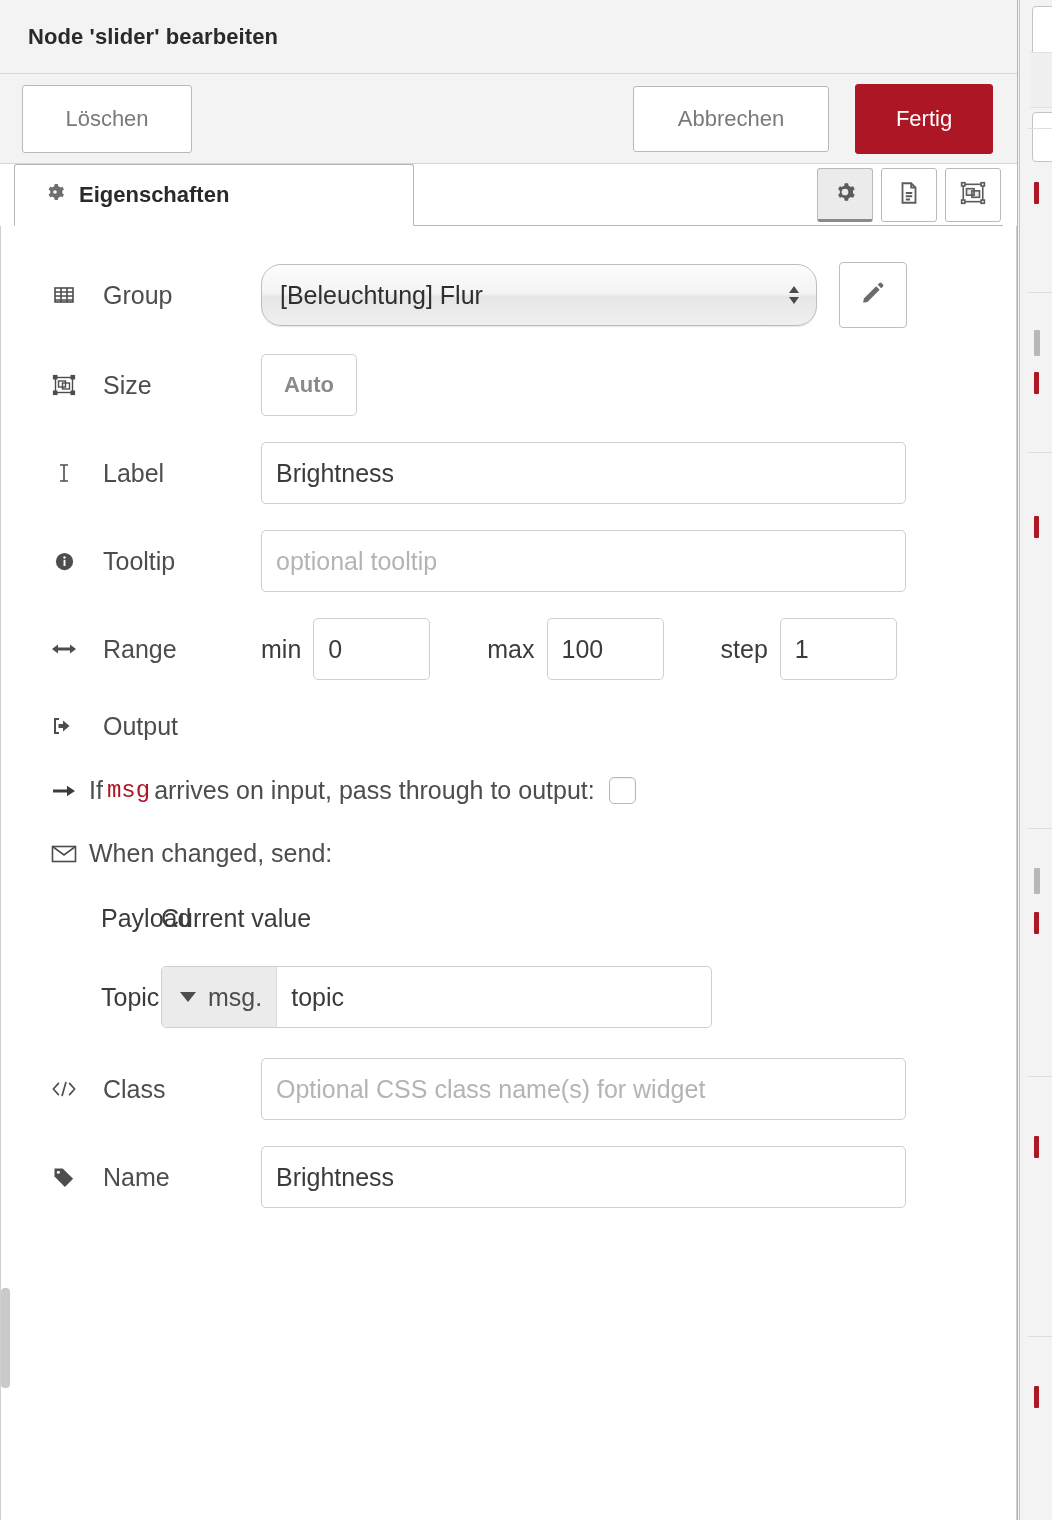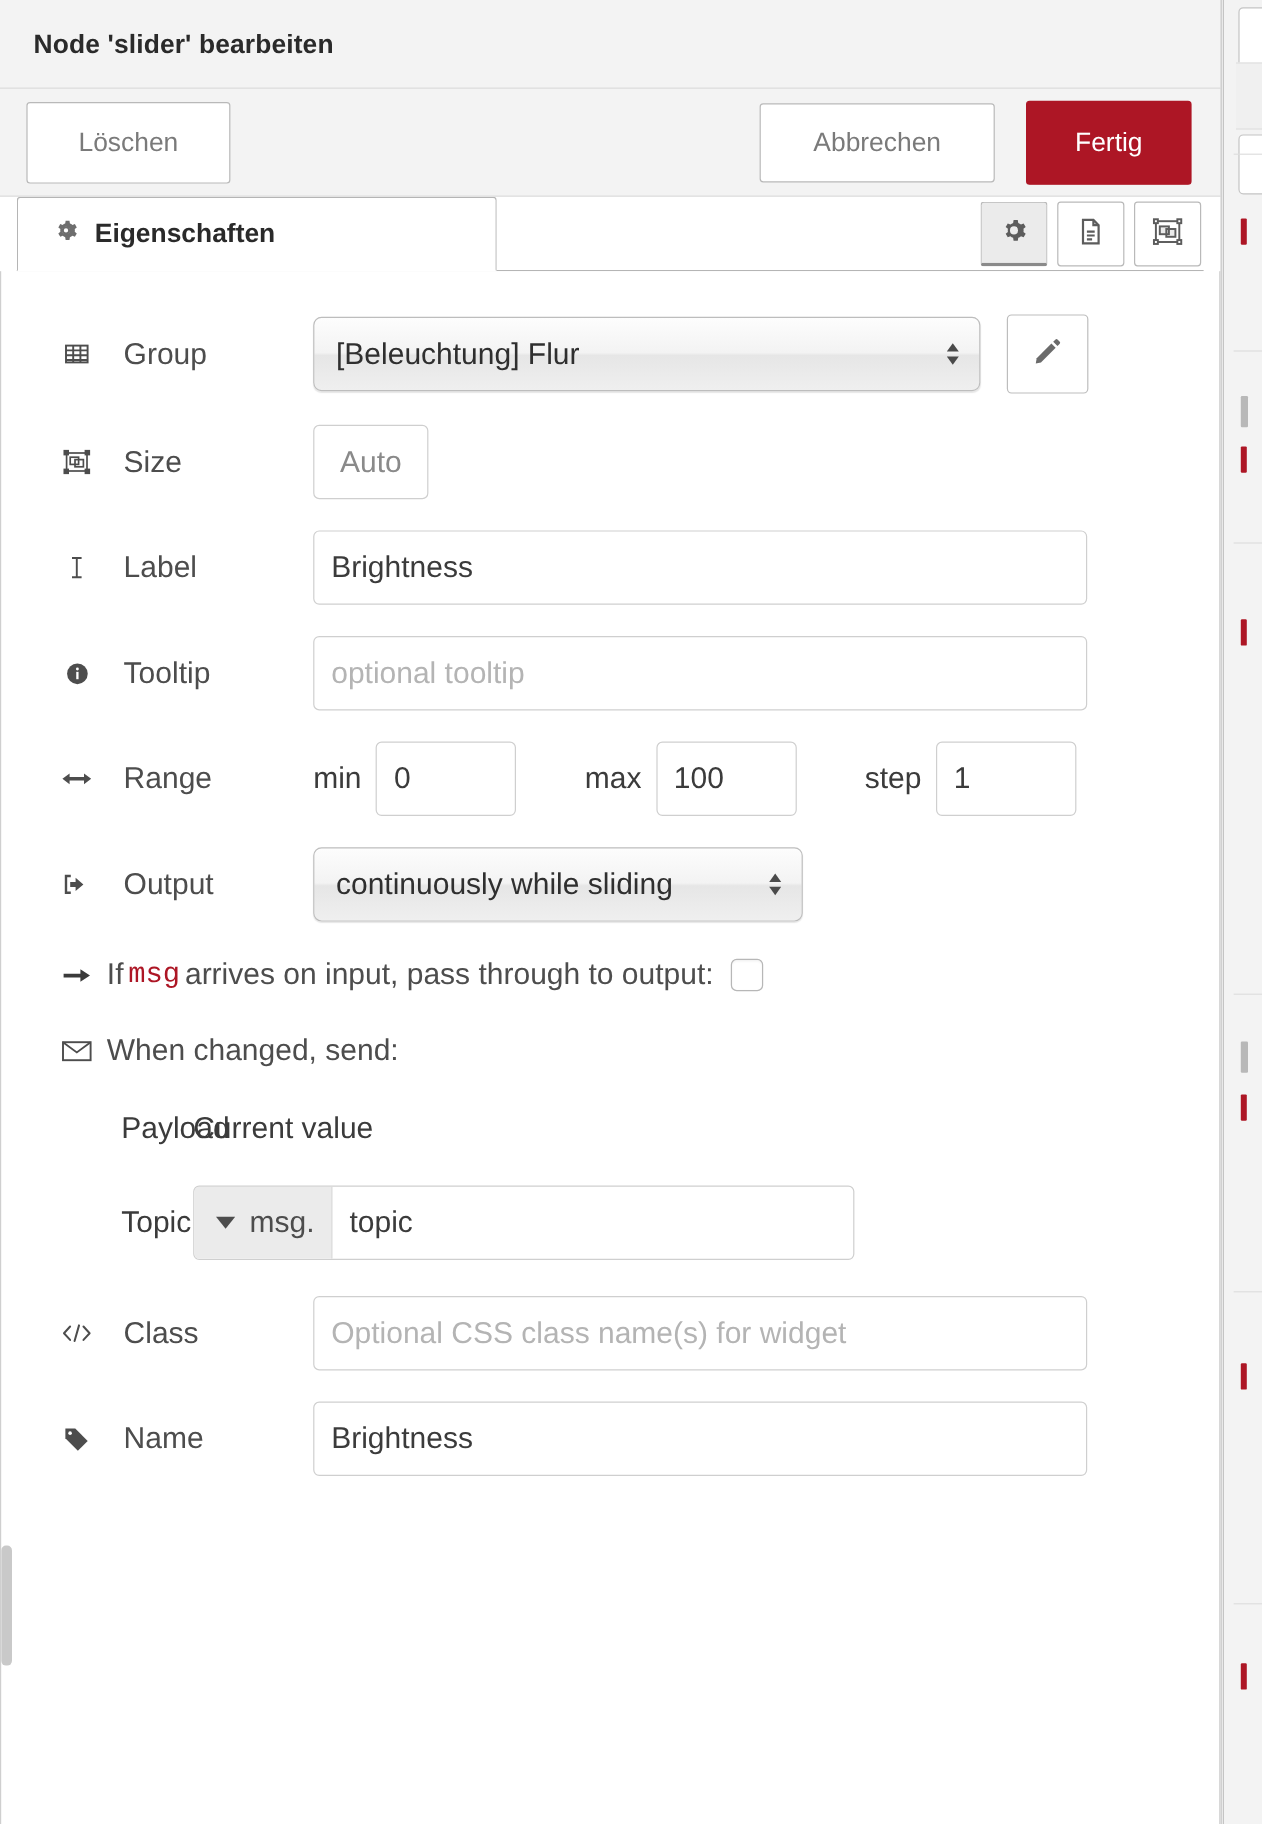--- a/index.html
+++ b/index.html
@@ -170,21 +170,21 @@
 
   .w-wide  { width: 645px; }
   .w-num   { width: 117px; }
 
   
   .sel {
     position: relative;
     display: inline-flex; align-items: center;
     height: 62px;
     border: 1px solid #bdbdbd;
-    border-radius: 7px;
+    border-radius: 20px;
     background: linear-gradient(#fdfdfd 0%, #f3f3f3 48%, #e6e6e6 52%, #efefef 100%);
     box-shadow: 0 1px 1px rgba(0,0,0,.10);
     padding: 0 44px 0 18px;
     font-size: 25px; color: #2f2f2f;
     cursor: pointer;
     white-space: nowrap;
   }
   .sel .arrows {
     position: absolute; right: 14px; top: 50%;
     transform: translateY(-50%);
@@ -203,23 +203,24 @@
     display: inline-flex; align-items: center; justify-content: center;
     cursor: pointer; color: #6b6b6b;
   }
 
   .size-btn {
     width: 96px; height: 62px;
     border: 1px solid #cfcfcf;
     border-radius: 5px;
     background: #ffffff;
     color: #8a8a8a;
-    font-size: 25px;
+    font-size: 22px;
     display: inline-flex; align-items: center; justify-content: center;
     cursor: pointer;
+    font-weight: bold;
   }
 
   
   .range-group { display: flex; align-items: center; }
   .range-group .lab {
     font-size: 25px; color: #3b3b3b;
     margin-right: 12px;
   }
   .range-group .gap { width: 57px; }
 
@@ -509,29 +510,20 @@
 
       <div class="row" style="margin-bottom:30px;text-align:right;">
         <div class="row-label">
           <span class="ricon">
             <svg width="24" height="22" viewBox="0 0 24 22" fill="currentColor" aria-hidden="true">
               <path d="M2 3h5v2H4v12h3v2H2z"></path>
               <path d="M11 5.5l6.5 5.5L11 16.5v-3.4H6.5V8.9H11z"></path>
             </svg>
           </span>
           <span>Output</span>
-        </div>
-        <div class="sel sel-output">
-          <span>continuously while sliding</span>
-          <span class="arrows">
-            <svg width="16" height="24" viewBox="0 0 16 24" fill="currentColor" aria-hidden="true">
-              <path d="M8 3l5 7H3z"></path>
-                <path d="M8 21l-5-7h10z"></path>
-            </svg>
-          </span>
         </div>
       </div>
 
       <div class="passrow">
         <span class="ricon">
           <svg width="26" height="20" viewBox="0 0 26 20" fill="currentColor" aria-hidden="true">
             <path d="M2 8.4h14V4.8l8 5.2-8 5.2v-3.6H2z"></path>
           </svg>
         </span>
         <span>If</span>

